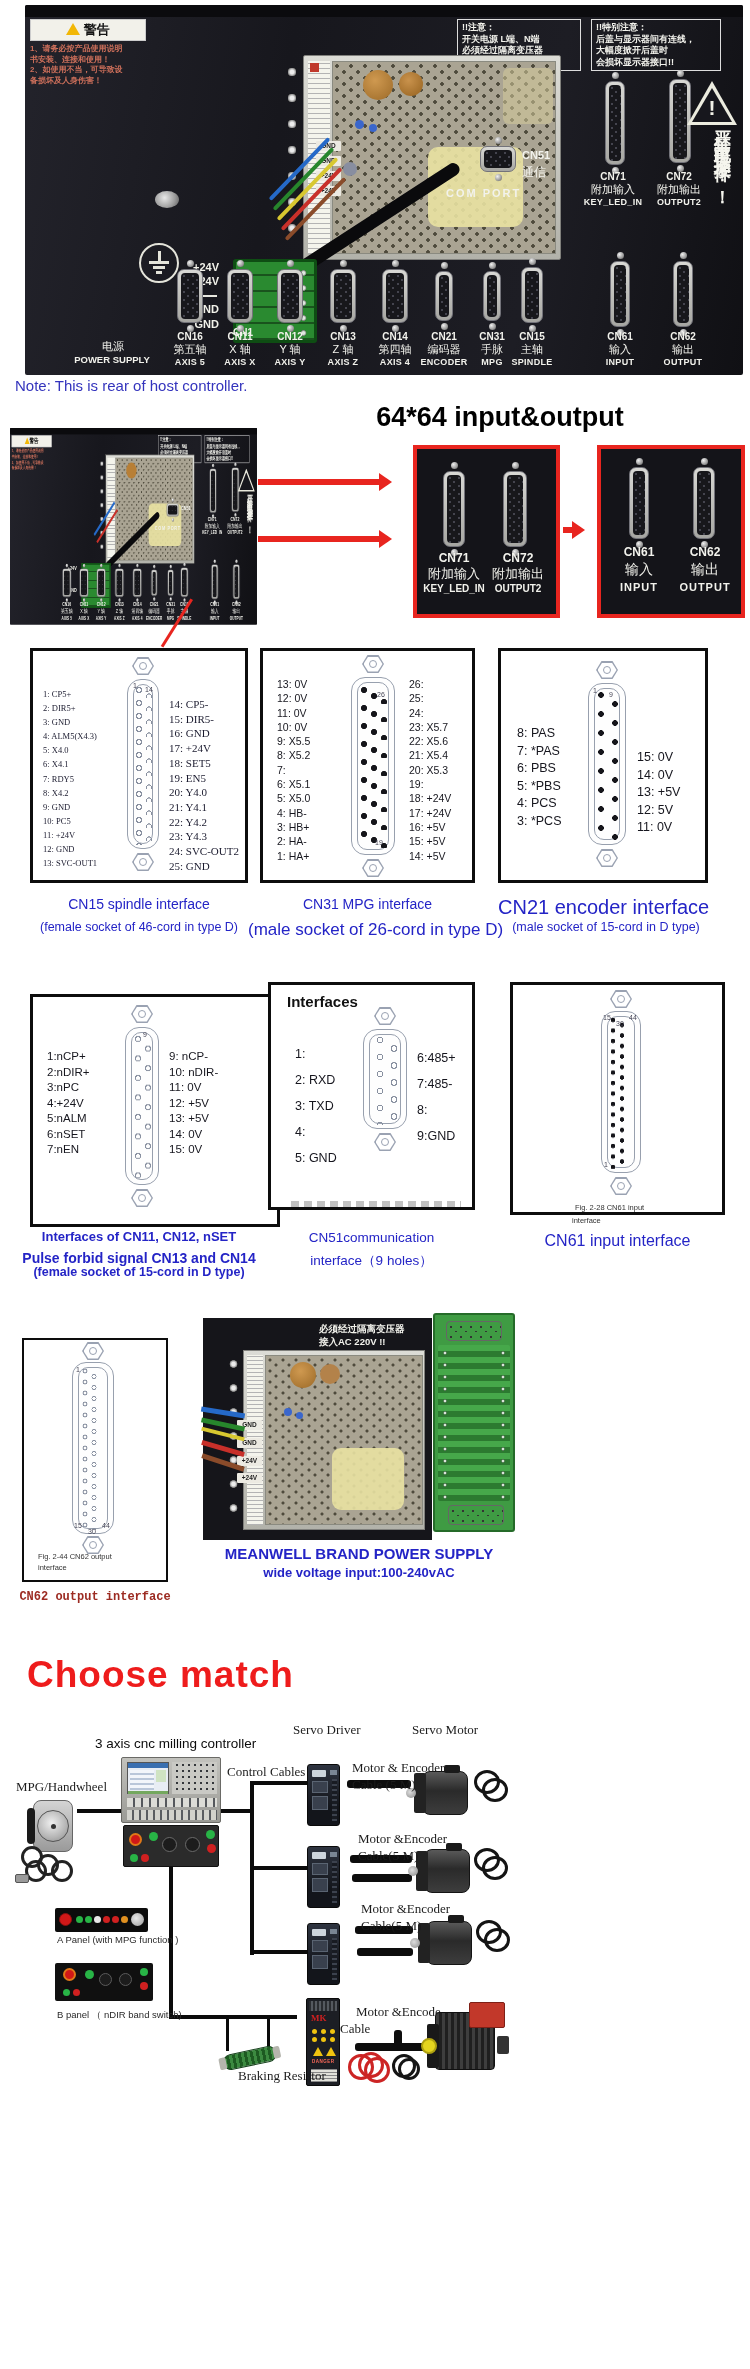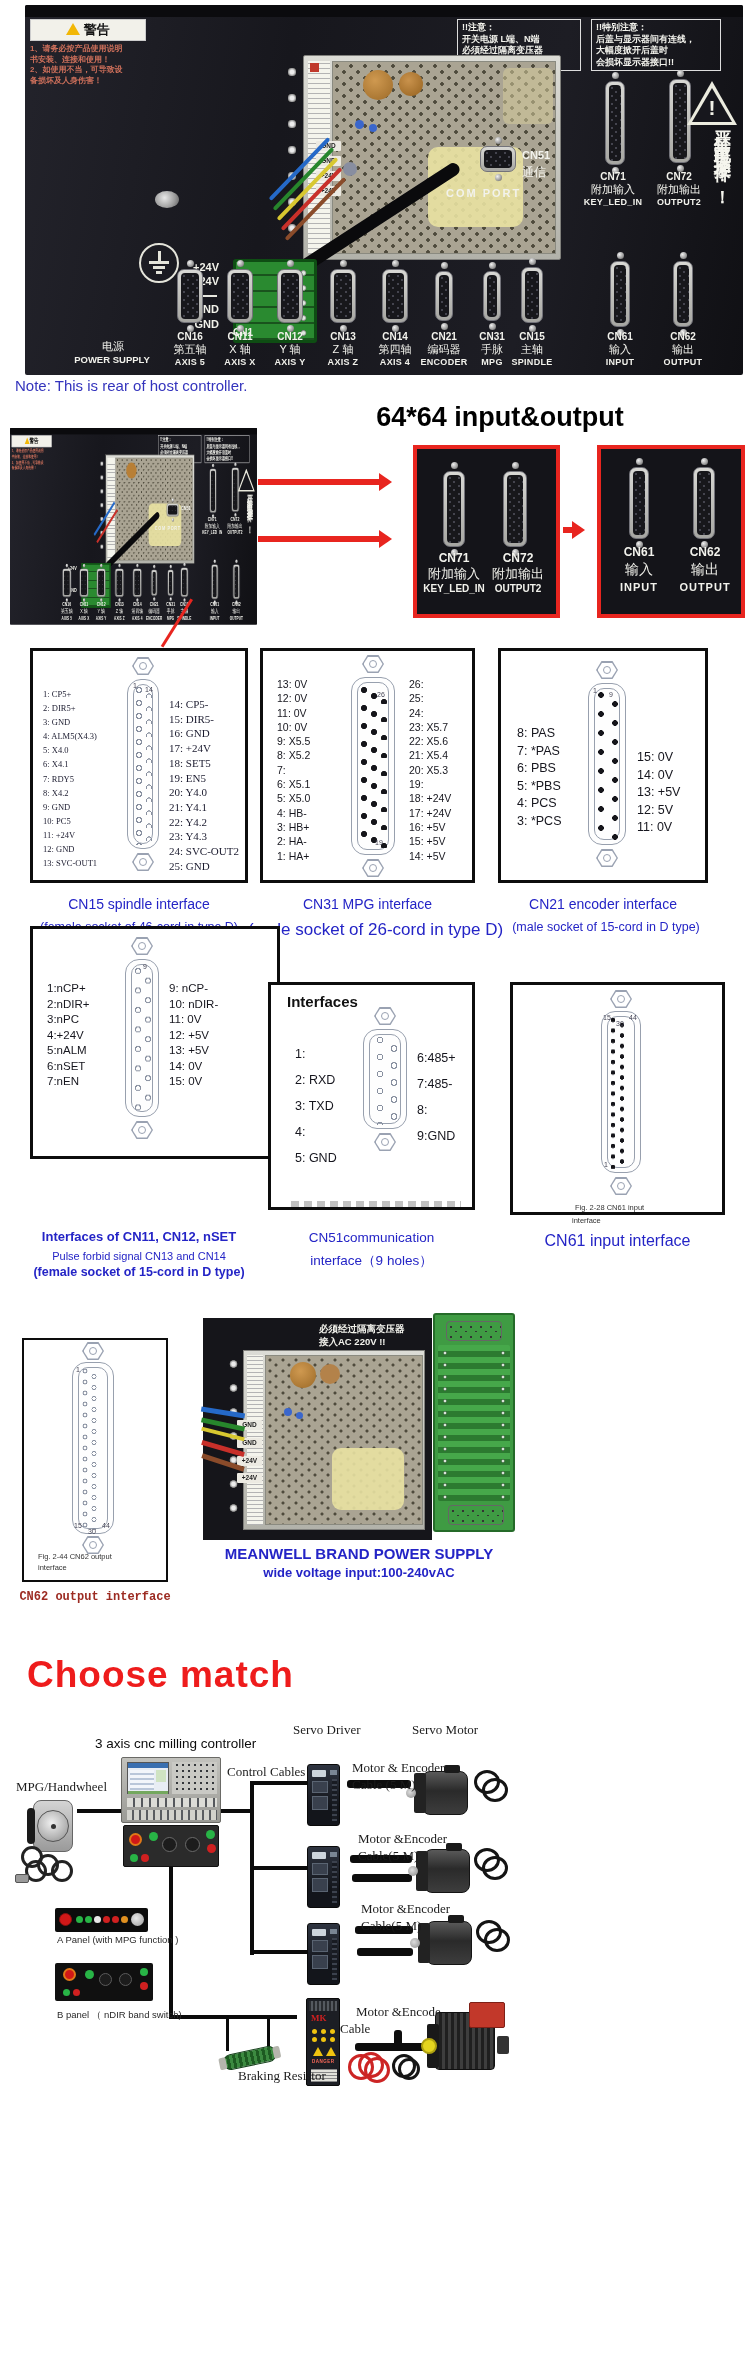--- a/index.html
+++ b/index.html
@@ -568,24 +568,24 @@
   <div class="pm" style="left:92px;top:36px">1</div>
   <div class="pm" style="left:108px;top:40px">9</div>
   <div class="plist" style="left:136px;top:98px;font-size:12.5px;line-height:17.5px;color:#16161e">
       <div>15: 0V</div>
       <div>14: 0V</div>
       <div>13: +5V</div>
       <div>12: 5V</div>
       <div>11: 0V</div>
     </div>
 </div>
-<div class="cap" style="left:498px;top:896px;width:210px;font-size:14px">CN21 encoder interface</div>
+<div class="cap" style="left:498px;top:896px;width:210px;font-size:20px">CN21 encoder interface</div>
 <div class="cap" style="left:486px;top:920px;width:240px;font-size:12.5px">(male socket of 15-cord in D type)</div>
 
-<div class="pbox" style="left:30px;top:926px;width:250px;height:233px">
+<div class="pbox" style="left:30px;top:994px;width:250px;height:233px">
   <div class="plist" style="left:14px;top:52px;font-size:11.5px;line-height:15.5px;color:#16161e">
       <div>1:nCP+</div>
       <div>2:nDIR+</div>
       <div>3:nPC</div>
       <div>4:+24V</div>
       <div>5:nALM</div>
       <div>6:nSET</div>
       <div>7:nEN</div>
     </div>
   <div class="dd" style="left:92px;top:30px;width:34px;height:158px">
@@ -607,21 +607,21 @@
       <div>9: nCP-</div>
       <div>10: nDIR-</div>
       <div>11: 0V</div>
       <div>12: +5V</div>
       <div>13: +5V</div>
       <div>14: 0V</div>
       <div>15: 0V</div>
     </div>
 </div>
 <div class="cap" style="left:18px;top:1229px;width:242px;font-size:13px;font-weight:bold">Interfaces of CN11, CN12, nSET</div>
-<div class="cap" style="left:18px;top:1250px;width:242px;font-size:11px;font-weight:normal">Pulse forbid signal CN13 and CN14</div>
+<div class="cap" style="left:18px;top:1250px;width:242px;font-size:14px;font-weight:bold">Pulse forbid signal CN13 and CN14</div>
 <div class="cap" style="left:18px;top:1265px;width:242px;font-size:12.5px;font-weight:bold">(female socket of 15-cord in D type)</div>
 
 <div class="pbox" style="left:268px;top:982px;width:207px;height:228px">
   <div class="a" style="left:16px;top:8px;font-size:15px;font-weight:bold;color:#111">Interfaces</div>
   <div class="plist" style="left:24px;top:56px;font-size:12.5px;line-height:26px;color:#16161e">
       <div>1:</div>
       <div>2: RXD</div>
       <div>3: TXD</div>
       <div>4:</div>
       <div>5: GND</div>

